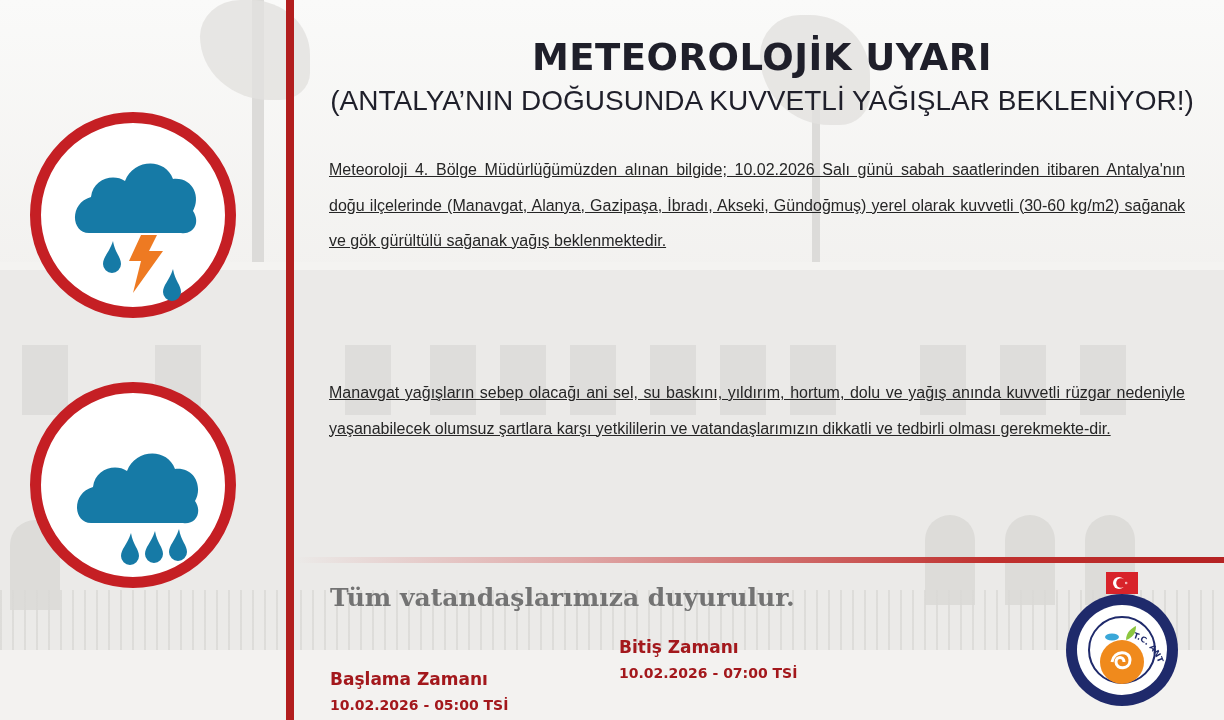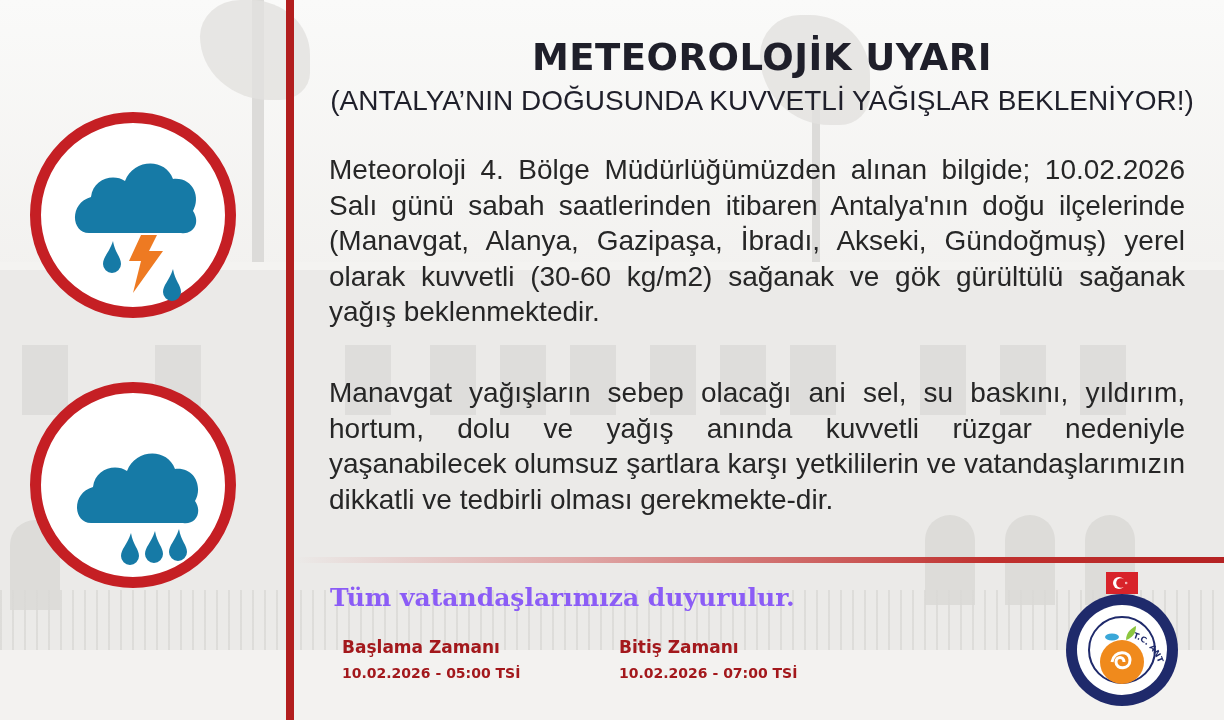--- a/index.html
+++ b/index.html
@@ -27,32 +27,32 @@
 
   .icon-circle { position: absolute; width: 206px; height: 206px; border-radius: 50%;
     border: 11px solid #c51f24; background: #fff; box-sizing: border-box; }
   .icon-circle svg { position: absolute; left: 0; top: 0; }
 
   .title { position: absolute; left: 300px; top: 20px; width: 924px; text-align: center;
     font-family: "DejaVu Sans", sans-serif; font-weight: bold; font-size: 37px; color: #1f1f2a; letter-spacing: .5px; margin-top: 16px; }
   .subtitle { position: absolute; left: 300px; top: 85px; width: 924px; text-align: center;
     font-size: 28px; color: #1f1f2a; }
 
-  .para { position: absolute; left: 329px; width: 856px; font-size: 28px; line-height: 35.5px;
-    color: #262626; text-align: justify; text-align-last: left; }
+  .para { position: absolute; left: 329px; width: 856px; font-size: 16px; line-height: 35.5px;
+    color: #262626; text-align: justify; text-align-last: left; text-decoration: underline; }
   .p1 { top: 152px; }
   .p2 { top: 375px; }
 
   .announce { position: absolute; left: 330px; top: 583px; font-family: "DejaVu Serif", serif;
-    font-weight: bold; font-size: 25px; color: #8b5cf6; }
+    font-weight: bold; font-size: 25px; color: #737373; }
 
   .time-label, .time-value { position: absolute; font-family: "DejaVu Sans", sans-serif; font-weight: bold; color: #a3181c; }
   .time-label { font-size: 17px; top: 637px; }
   .time-value { font-size: 14px; top: 665px; }
-  .start { left: 342px; }
+  .start { left: 330px; margin-top: 32px; }
   .end { left: 619px; }
 
   .logo { position: absolute; left: 1062px; top: 570px; width: 120px; height: 140px; }
 </style>
 </head>
 <body>
 
 <div class="bg">
   <div class="sky"></div>
   <div class="trunk" style="left:252px;top:0;width:12px;height:330px;"></div>

